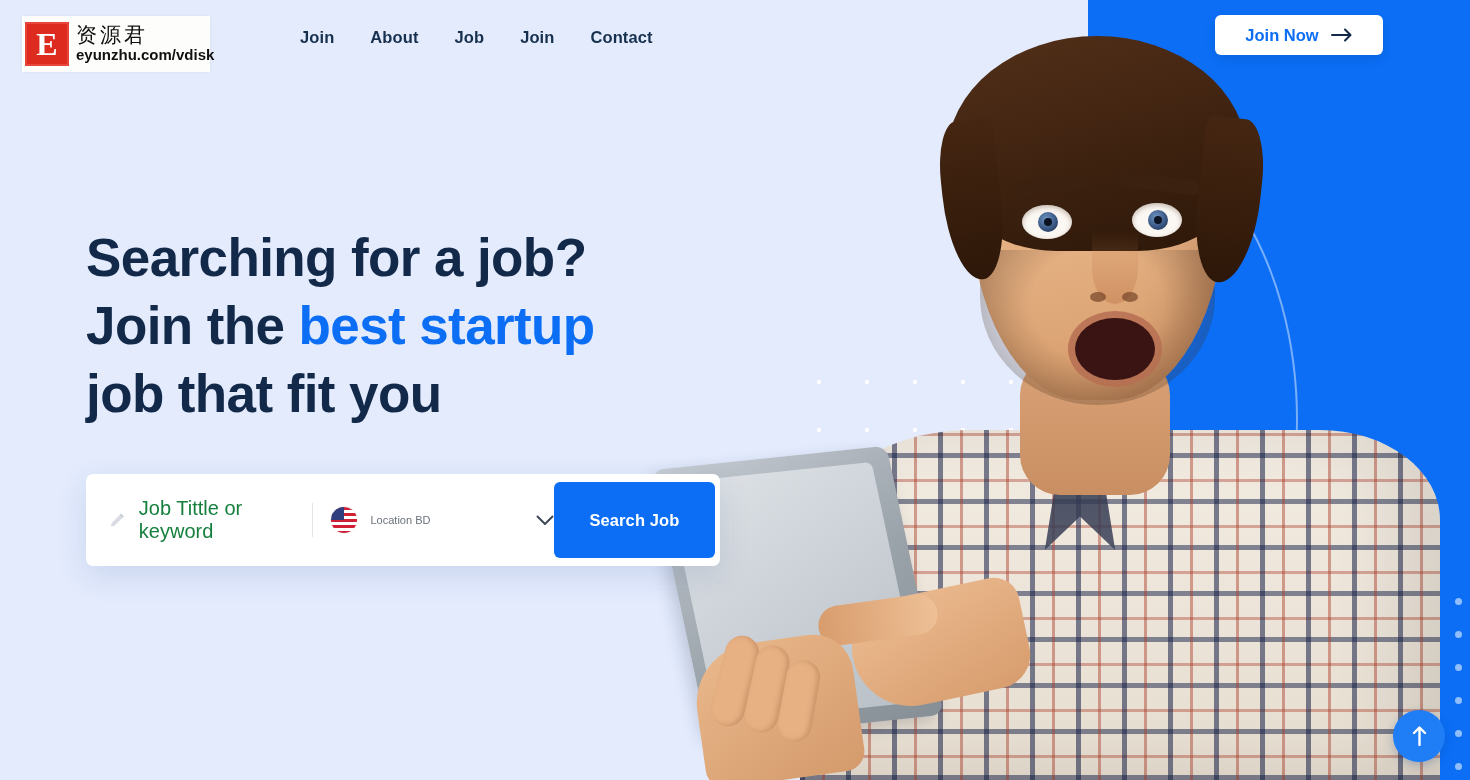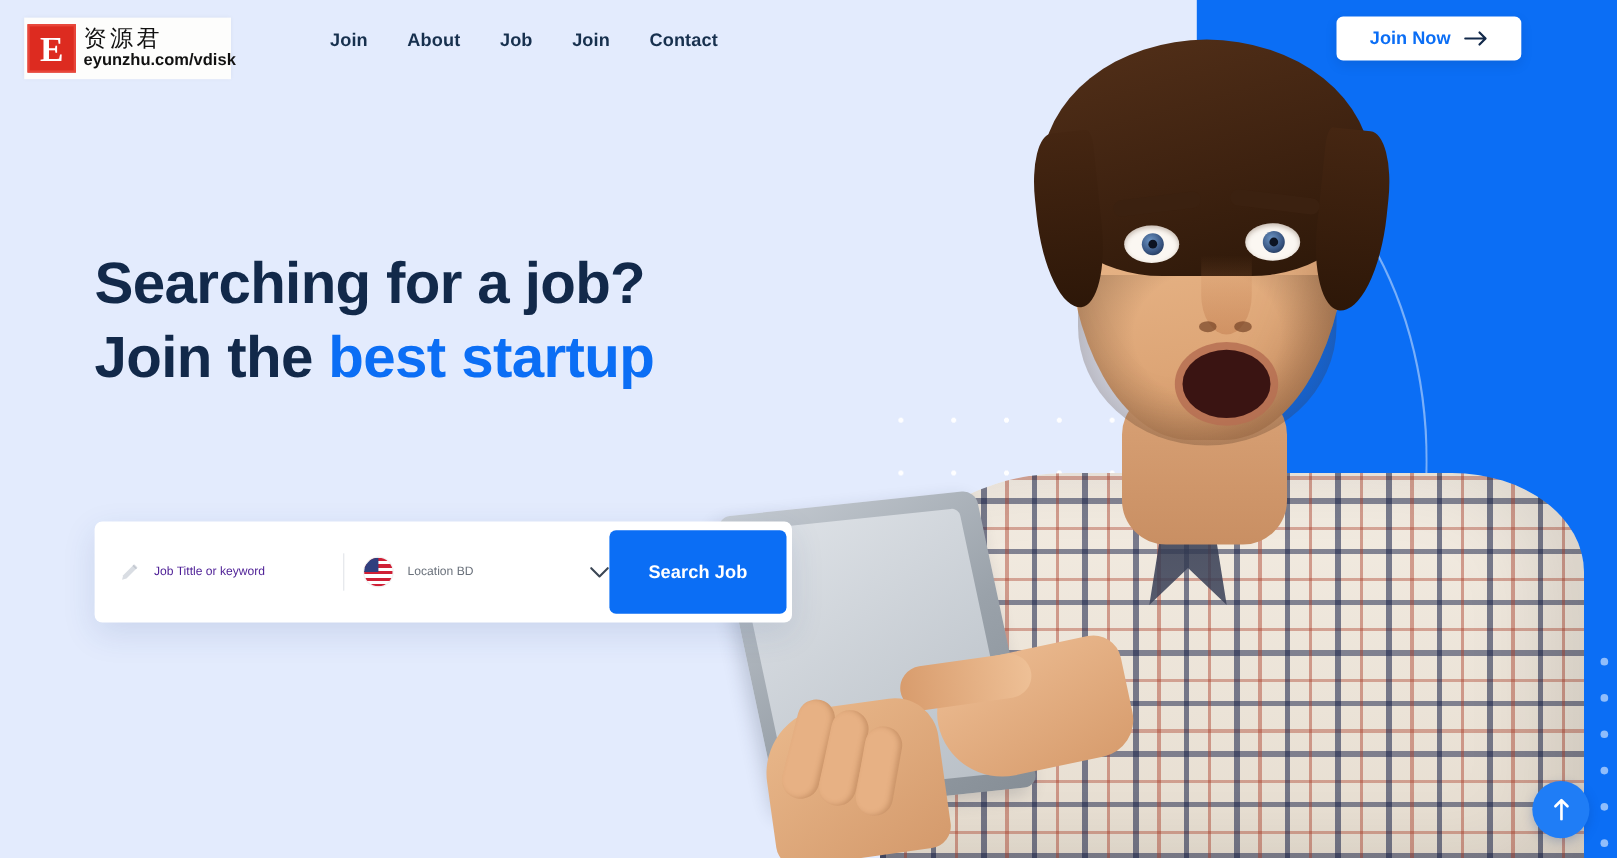--- a/index.html
+++ b/index.html
@@ -282,21 +282,21 @@
     border-radius:7px;
     box-shadow:0 10px 30px rgba(40,70,130,.13);
     display:flex; align-items:center;
     z-index:35;
   }
   .kw-field {
     display:flex; align-items:center; gap:12px;
     padding-left:22px; width:238px;
   }
   .kw-field .ph {
-    font-size:11px; color:#4c1d95; font-weight:400;
+    font-size:20px; color:#15803d; font-weight:400;
   }
   .vdiv { width:1px; height:34px; background:#e1e4e9; }
   .loc-field {
     display:flex; align-items:center;
     padding-left:18px; width:255px; gap:14px;
   }
   .flag {
     width:26px; height:26px; border-radius:50%;
     flex:none; overflow:hidden; position:relative;
     background:#f2f2f4;
@@ -416,20 +416,21 @@
     </div>
     <div class="wm-right">
       <div class="wm-cn">资源君</div>
       <div class="wm-url">eyunzhu.com/vdisk</div>
     </div>
   </div>
 
   <h1 class="headline">
     <span>Searching for a job?</span><br>
     <span>Join the </span><span class="hl">best startup</span><br>
+    <span>job that fit you</span>
   </h1>
 
   <div class="searchbar">
 
     <div class="kw-field">
       <svg width="20" height="20" viewBox="0 0 20 20">
         <path d="M3 17l1-4L14 3l3 3L7 16l-4 1z" fill="#d9dde3"></path>
         <path d="M13 4l3 3" stroke="#c3c8d0" stroke-width="1.4"></path>
       </svg>
       <span class="ph">Job Tittle or keyword</span>

